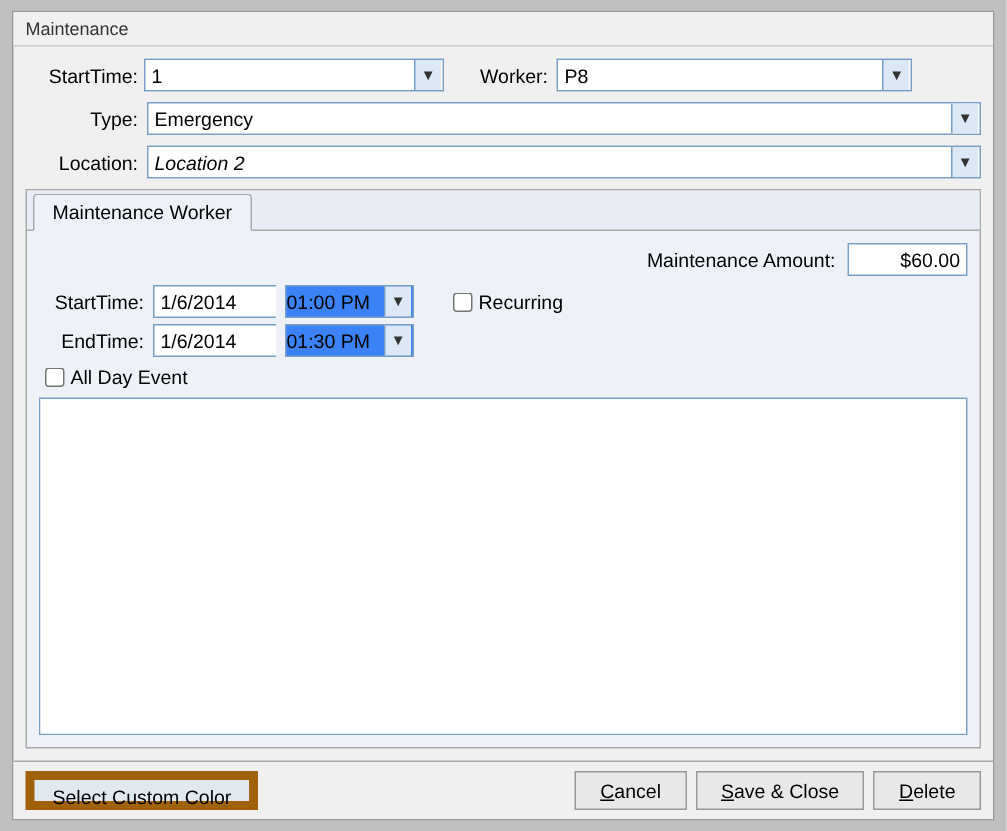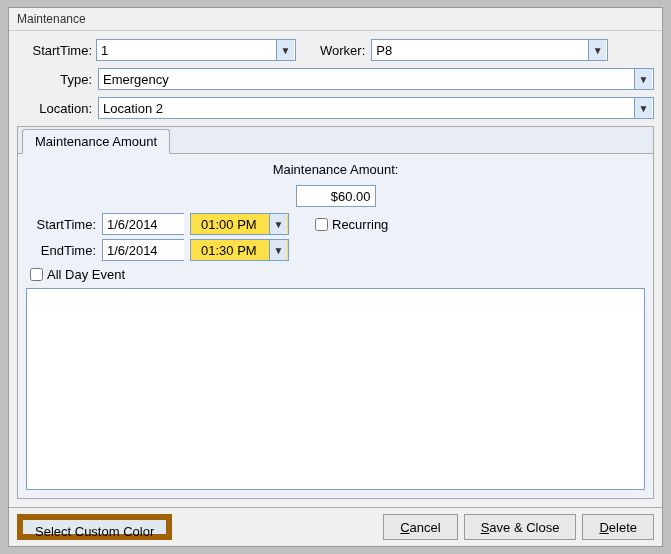--- a/index.html
+++ b/index.html
@@ -160,21 +160,20 @@
       display: flex;
       flex-direction: column;
     }
 
     .maintenance-amount-row {
       display: flex;
       justify-content: flex-end;
       align-items: center;
       gap: 8px;
       margin-bottom: 6px;
-      flex-direction: column;
     }
 
     .amount-label {
       font-size: 13px;
     }
 
     .amount-input {
       width: 80px;
       height: 22px;
       border: 1px solid #7a9fc7;
@@ -211,28 +210,28 @@
 
     .time-select-wrapper {
       position: relative;
       display: inline-flex;
       align-items: center;
     }
 
     .time-select {
       height: 22px;
       border: 1px solid #7a9fc7;
-      background: #fde047;
-      padding: 0 20px 0 10px;
+      background: #3b82f6;
+      padding: 0 20px 0 0;
       font-size: 13px;
       outline: none;
       appearance: none;
       -webkit-appearance: none;
       cursor: pointer;
-      width: 99px;
+      width: 86px;
     }
 
     .recurring-section {
       display: flex;
       align-items: center;
       gap: 4px;
       margin-left: 20px;
     }
 
     .checkbox-input {
@@ -334,31 +333,31 @@
           <option>Routine</option>
           <option>Preventive</option>
         </select>
         <div class="select-arrow">▼</div>
       </div>
     </div>
 
     <div class="field-row">
       <span class="field-label">Location:</span>
       <div class="select-wrapper" style="flex:1;">
-        <select class="select-field" style="width:100%;">
+        <select class="select-field" style="width:100%;font-style:italic;">
           <option>Location 2</option>
           <option>Location 1</option>
         </select>
         <div class="select-arrow">▼</div>
       </div>
     </div>
 
     <div class="tab-section">
       <div class="tab-header">
-        <div class="tab-item active">Maintenance Amount</div>
+        <div class="tab-item active">Maintenance Worker</div>
       </div>
       <div class="tab-content">
 
         <div class="maintenance-amount-row">
           <span class="amount-label">Maintenance Amount:</span>
           <input type="text" class="amount-input" value="$60.00" style="">
         </div>
 
         <div class="time-row">
           <span class="time-label">StartTime:</span>

